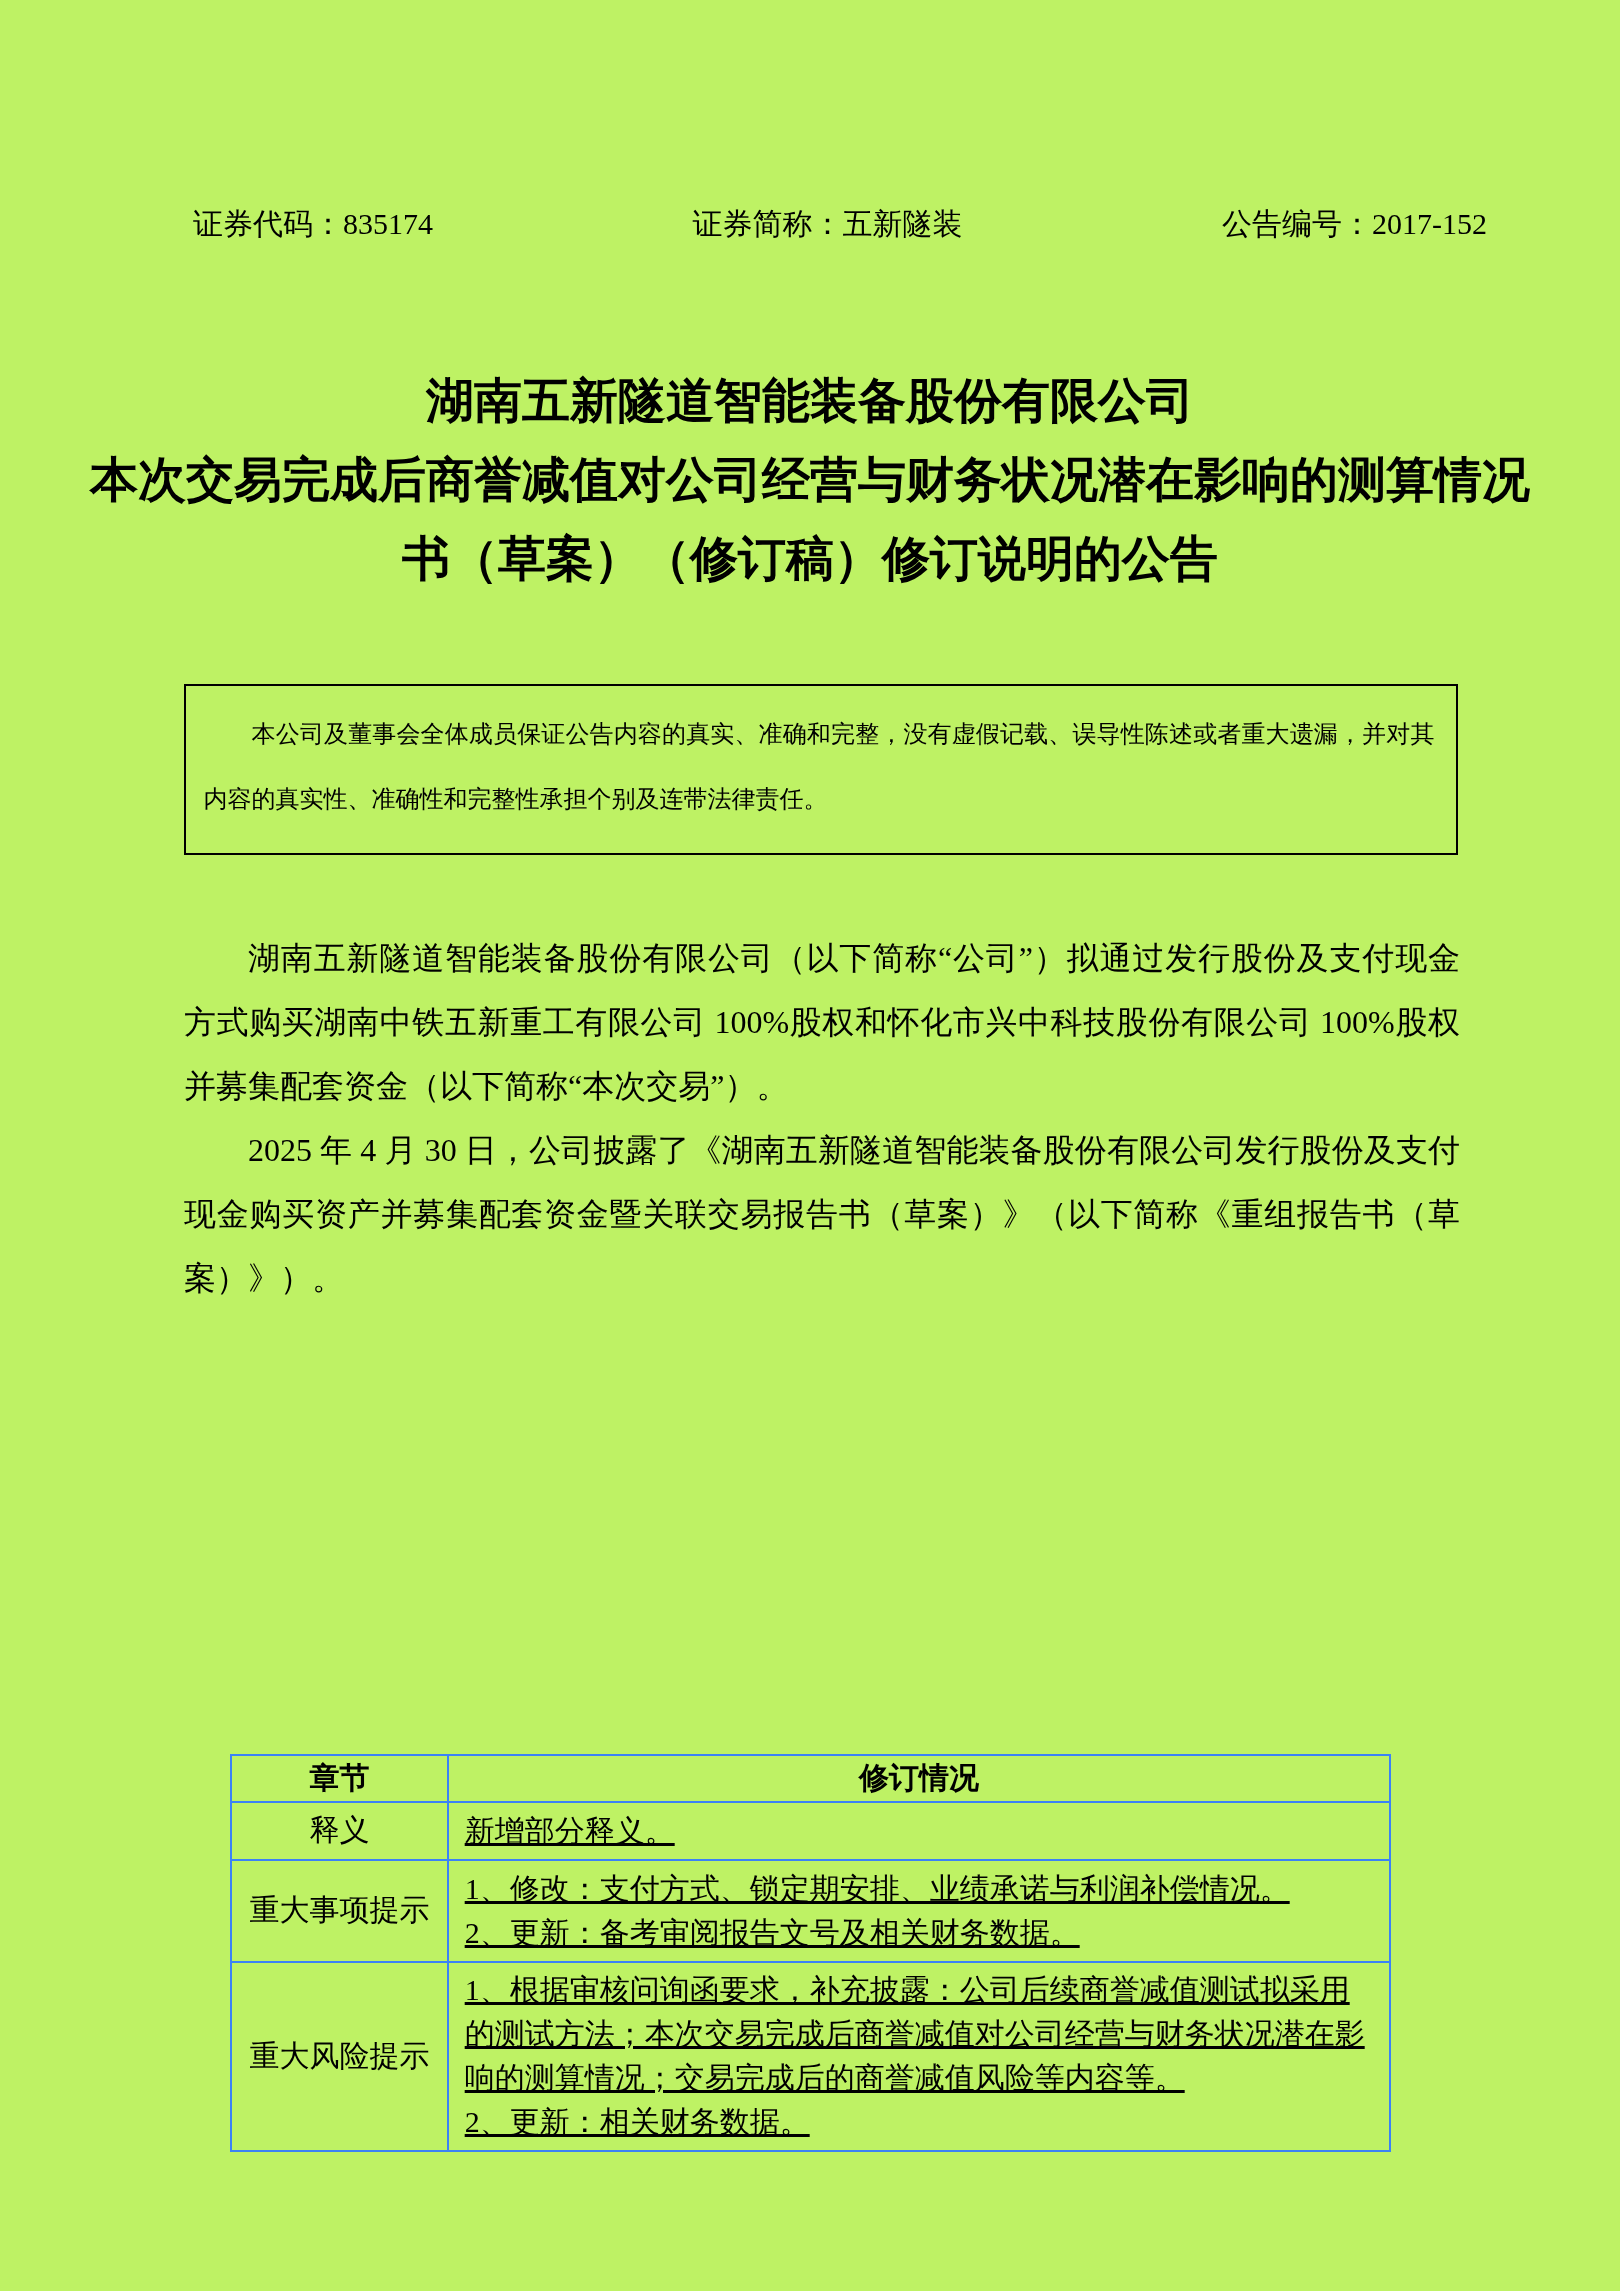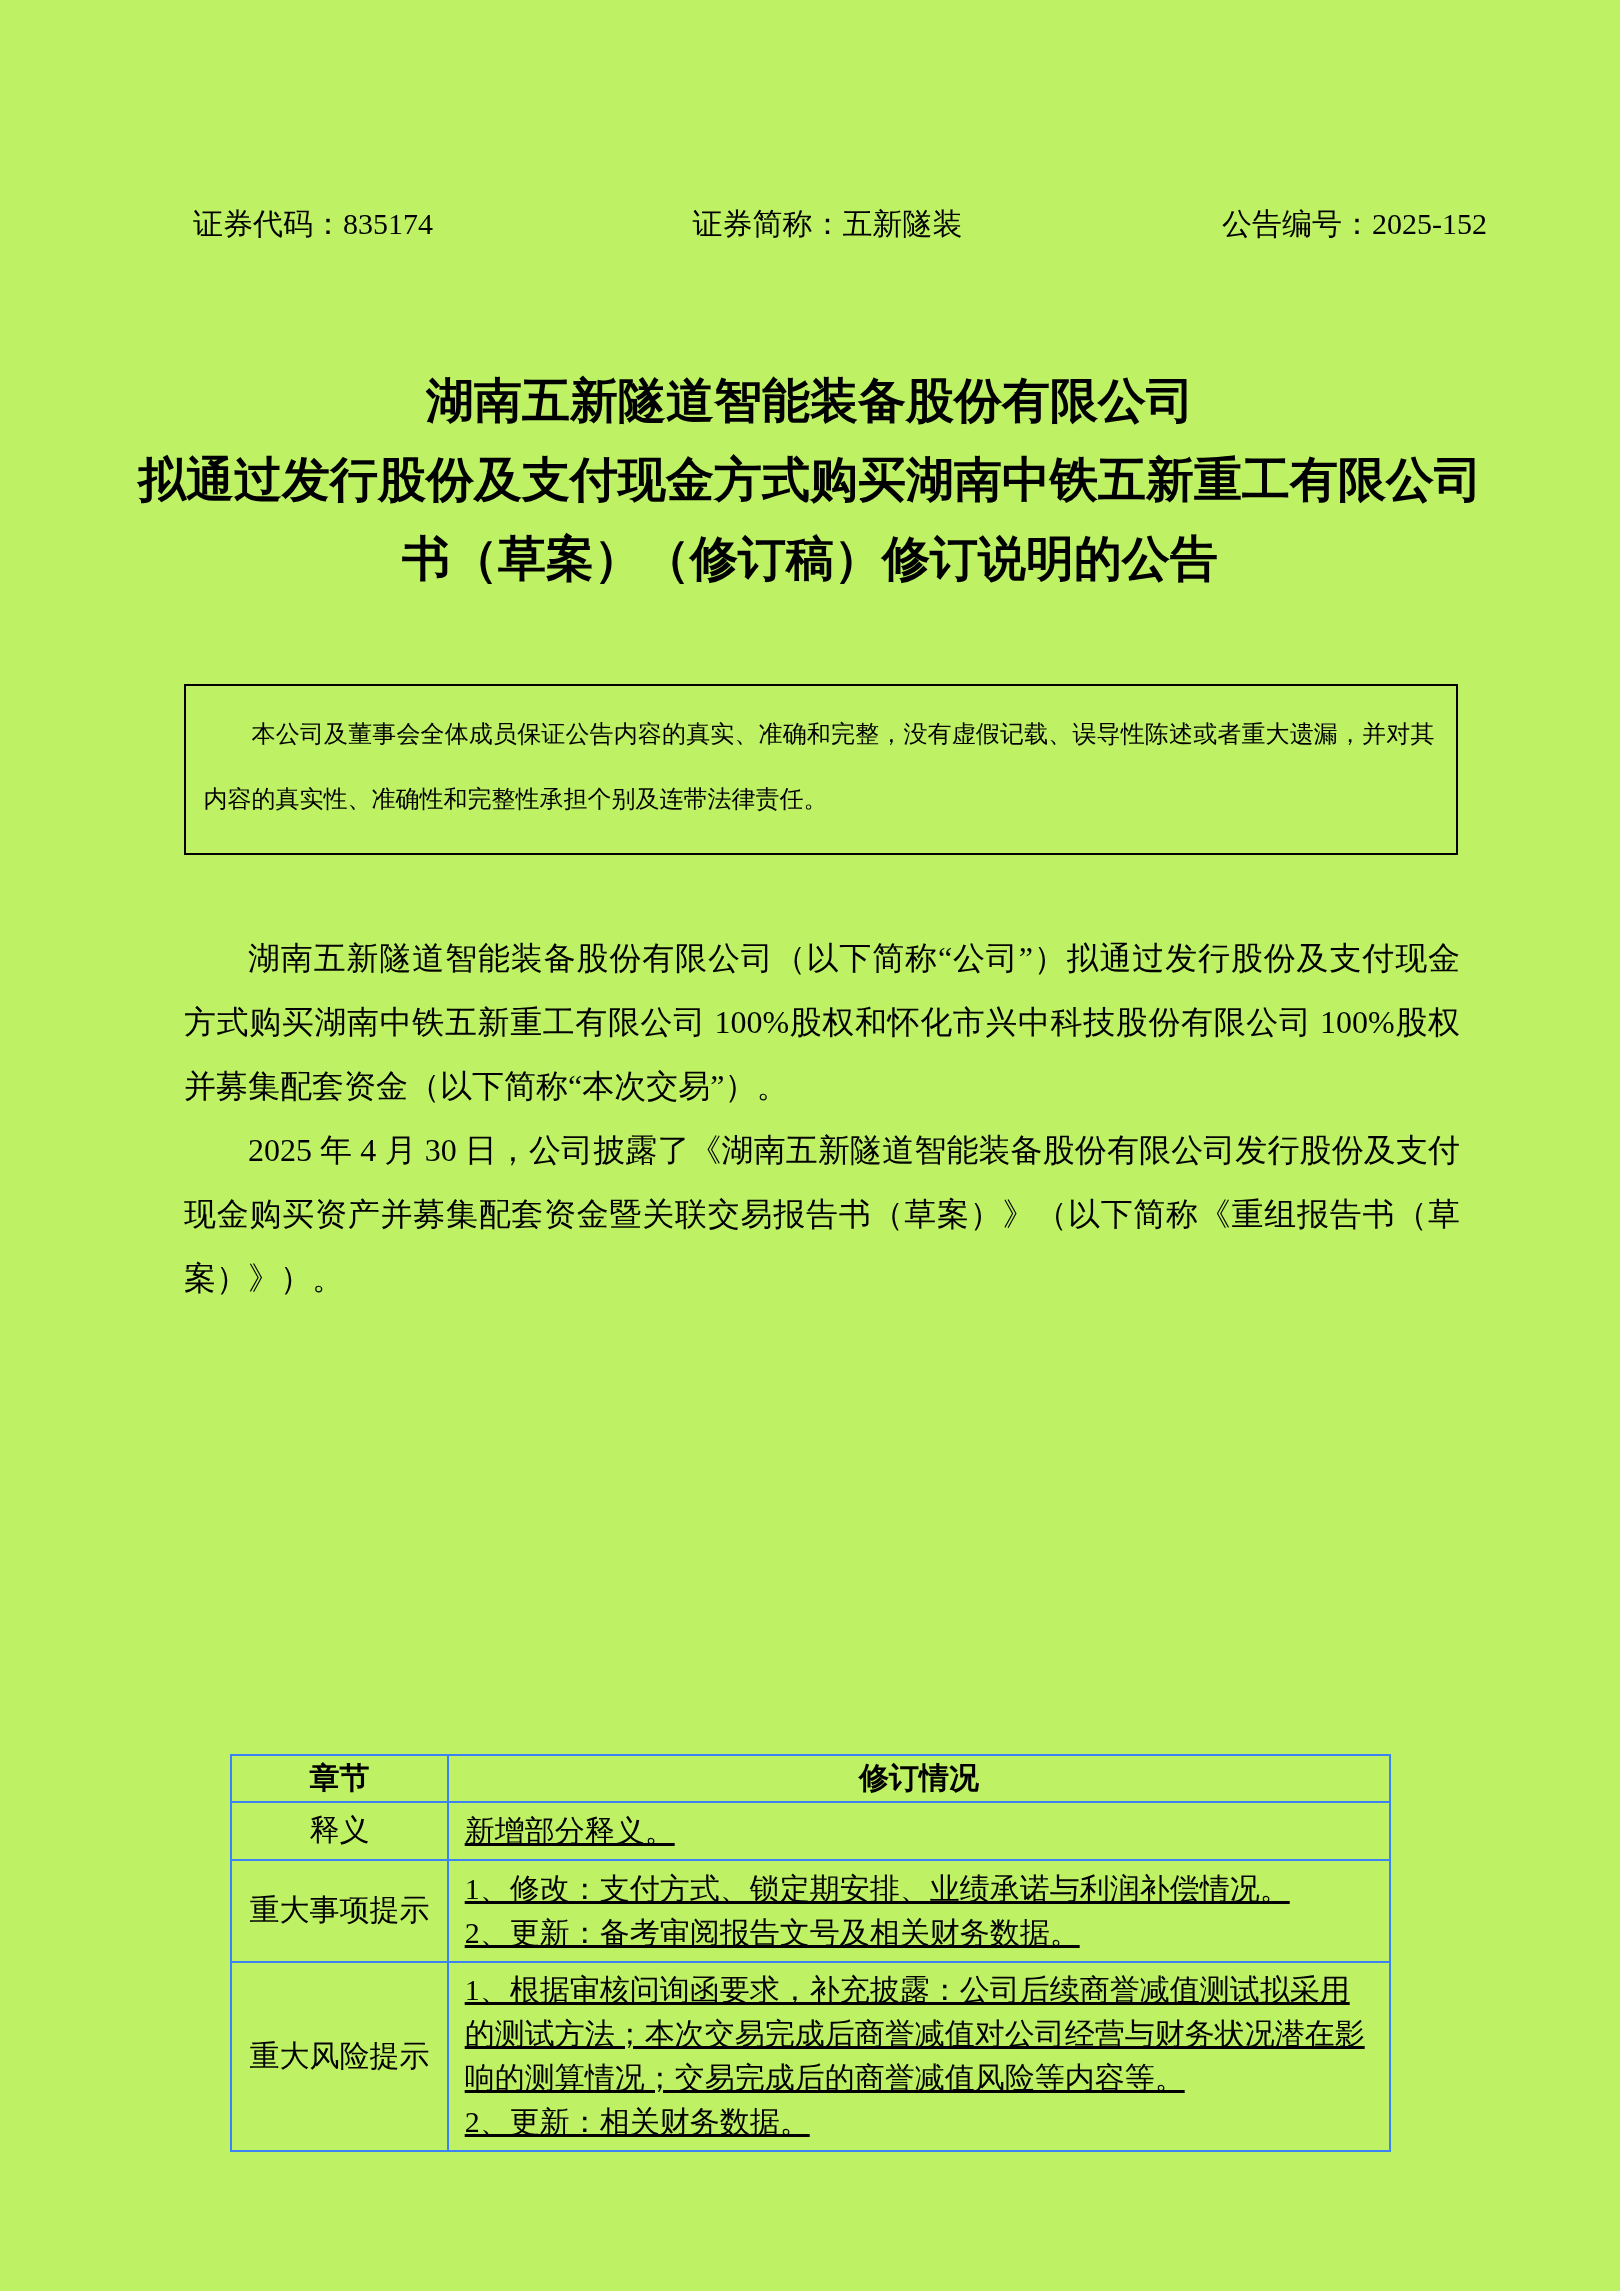--- a/index.html
+++ b/index.html
@@ -110,26 +110,26 @@
   .row-fengxian td { height: 178px; }
 </style>
 </head>
 <body>
 
 <div class="page">
 
   <div class="doc-header">
     <span>证券代码：835174</span>
     <span>证券简称：五新隧装</span>
-    <span>公告编号：2025-152</span>
+    <span>公告编号：2017-152</span>
   </div>
 
   <div class="doc-title">
     <div>湖南五新隧道智能装备股份有限公司</div>
-    <div>拟通过发行股份及支付现金方式购买湖南中铁五新重工有限公司</div>
+    <div>本次交易完成后商誉减值对公司经营与财务状况潜在影响的测算情况</div>
     <div>书（草案）（修订稿）修订说明的公告</div>
   </div>
 
   <div class="disclaimer-box">本公司及董事会全体成员保证公告内容的真实、准确和完整，没有虚假记载、误导性陈述或者重大遗漏，并对其内容的真实性、准确性和完整性承担个别及连带法律责任。</div>
 
   <div class="doc-body">
     <p>湖南五新隧道智能装备股份有限公司（以下简称“公司”）拟通过发行股份及支付现金方式购买湖南中铁五新重工有限公司 100%股权和怀化市兴中科技股份有限公司 100%股权并募集配套资金（以下简称“本次交易”）。</p>
     <p>2025 年 4 月 30 日，公司披露了《湖南五新隧道智能装备股份有限公司发行股份及支付现金购买资产并募集配套资金暨关联交易报告书（草案）》（以下简称《重组报告书（草案）》）。</p>
   </div>
 

